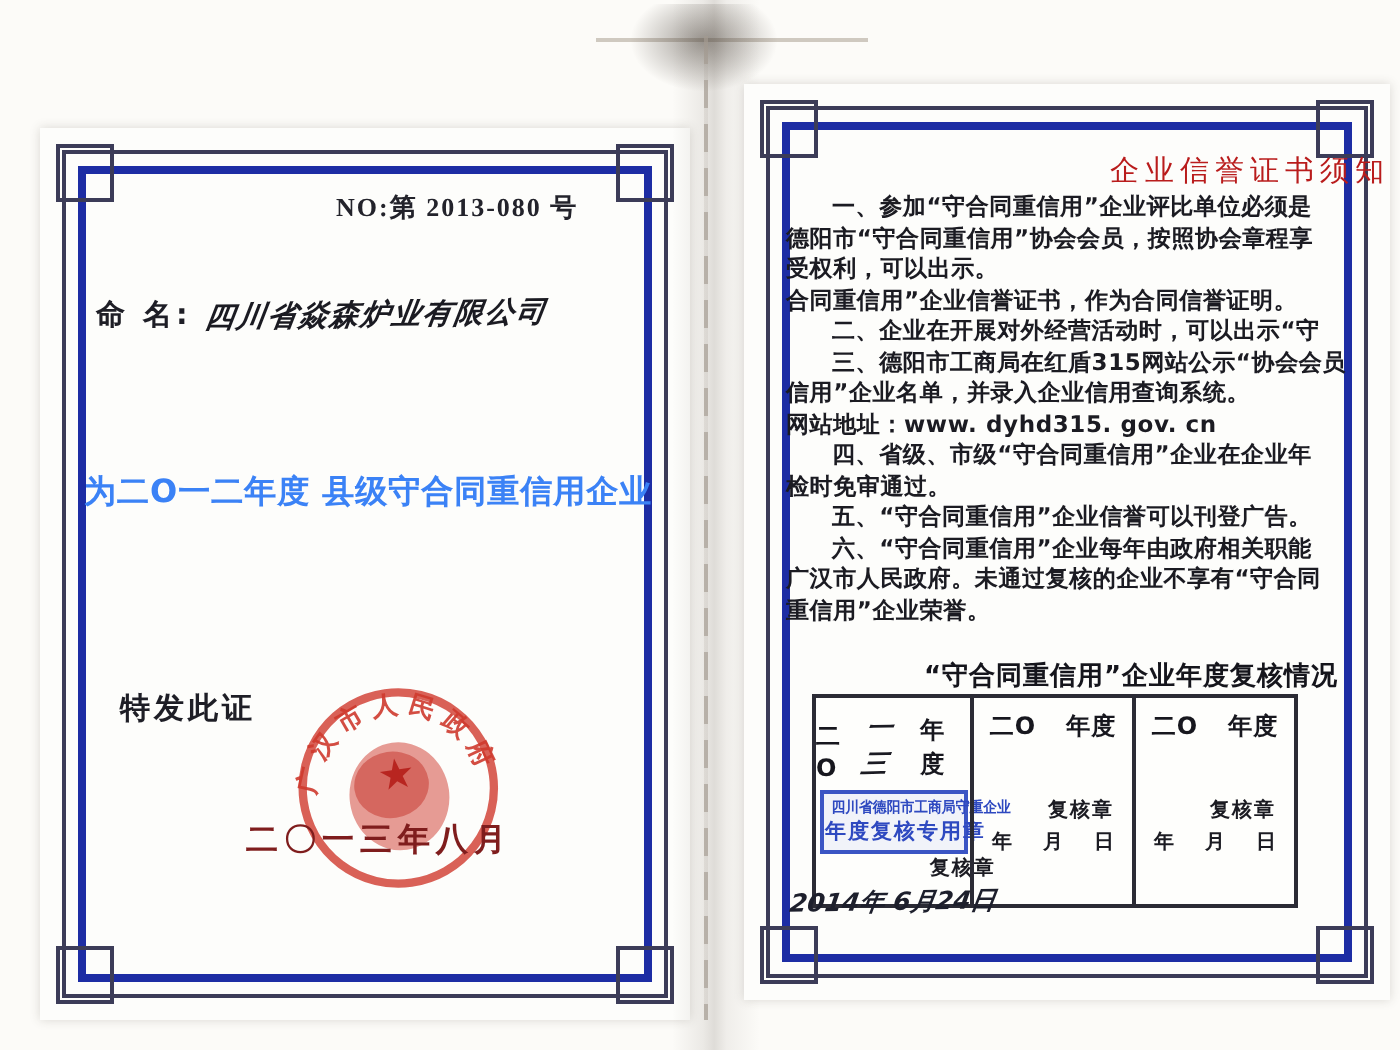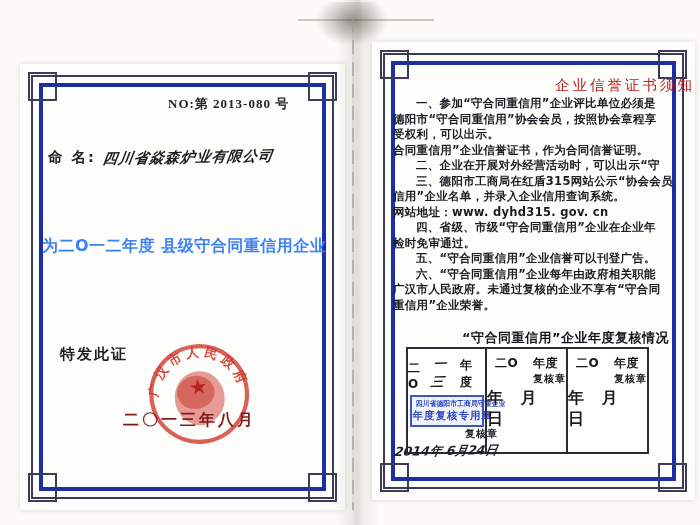--- a/index.html
+++ b/index.html
@@ -50,21 +50,21 @@
   .year-hdr{margin-top:6px;font-size:12px;font-weight:800;letter-spacing:.5px;display:flex;align-items:flex-end;color:#17171e;}
   .year-gap{display:inline-block;width:15px;}
   .year-hand{font-size:13px;margin:0 1px;}
   .stamp{margin-top:4px;width:68px;border:2px solid #3b55c4;background:rgba(70,100,210,.07);
          color:#2e49c0;text-align:center;padding:2px 1px;}
   .stamp-l1{font-size:7.5px;font-weight:800;white-space:nowrap;letter-spacing:0;transform:scaleX(.92);}
   .stamp-l2{font-size:10.5px;font-weight:800;letter-spacing:1px;white-space:nowrap;}
   .cell-foot{margin-top:auto;padding-bottom:24px;display:flex;flex-direction:column;align-items:flex-end;gap:2px;}
   .seal-label{font-size:10px;font-weight:800;letter-spacing:1px;color:#1b1b22;}
   .hand-date{font-size:12.5px;color:#1d1f2c;white-space:nowrap;}
-  .ymd{font-size:16px;font-weight:800;word-spacing:12px;color:#1b1b22;}
+  .ymd{font-size:10px;font-weight:800;word-spacing:12px;color:#1b1b22;}
 </style>
 </head>
 <body>
 
 <div class="photo">
 
   <div class="top-edge"></div>
   <div class="top-smudge"></div>
 
   <div class="page page-left">

